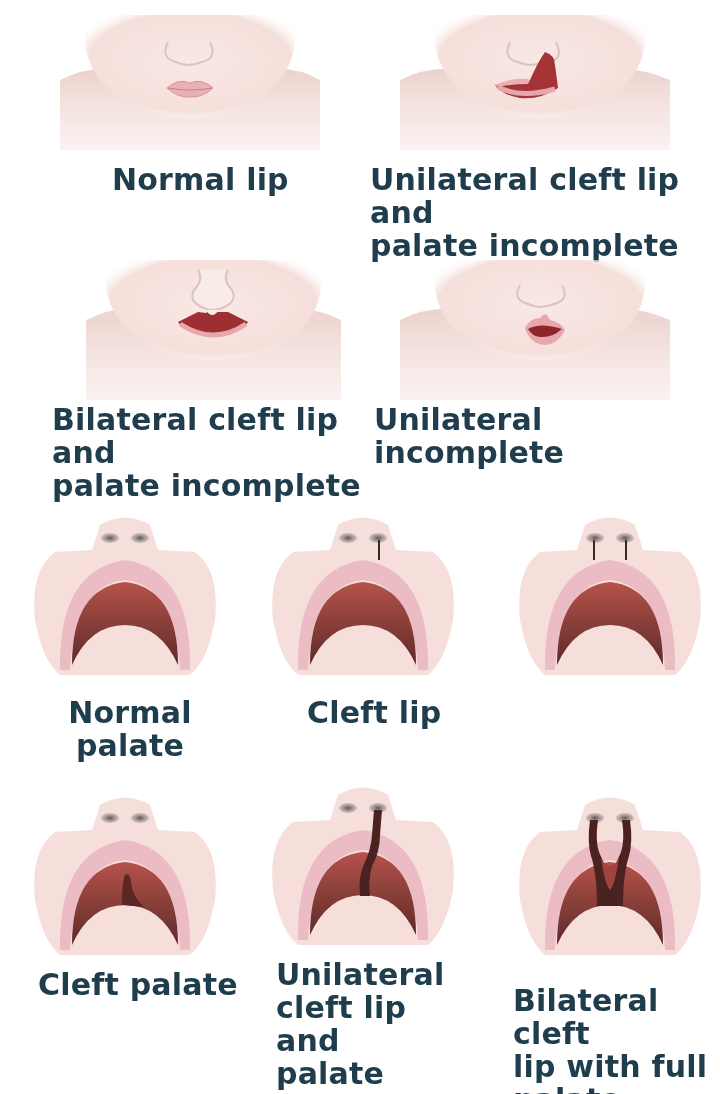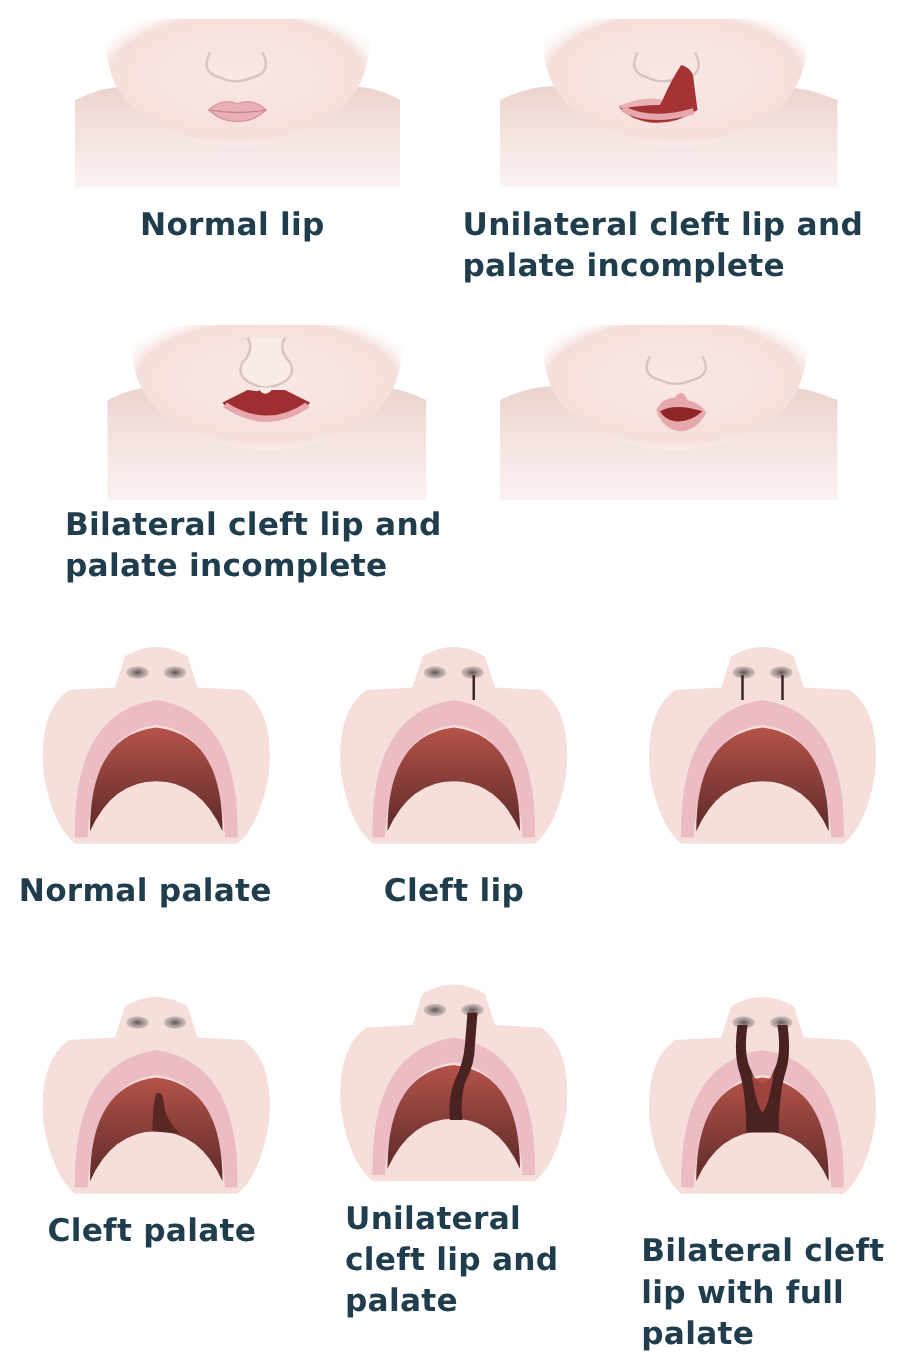--- a/index.html
+++ b/index.html
@@ -1,18 +1,18 @@
 <!DOCTYPE html>
 <html><head>
 <meta charset="utf-8">
 <style>
   html,body{margin:0;padding:0;background:#ffffff;}
   body{width:720px;height:1094px;position:relative;overflow:hidden;font-family:"DejaVu Sans","Liberation Sans",sans-serif;}
   .panel{position:absolute;}
-  .label{position:absolute;color:#1f3d4c;font-size:25px;line-height:33px;font-weight:600;letter-spacing:0.2px;white-space:pre-line;}
+  .label{position:absolute;color:#1f3d4c;font-size:30px;line-height:33px;font-weight:600;letter-spacing:0.2px;white-space:pre-line;}
   svg{position:absolute;display:block;}
 </style>
 </head>
 <body>
 
 <svg width="0" height="0" style="position:absolute">
   <defs>
     <radialGradient id="faceGrad" cx="50%" cy="45%" r="60%">
       <stop offset="0%" stop-color="#f9e8e4"></stop>
       <stop offset="80%" stop-color="#f5dfdb"></stop>
@@ -72,20 +72,21 @@
 </div>
 
 <div class="panel" style="left:360px;top:250px;width:340px;height:200px;">
   <svg width="300" height="150" style="left:20px;top:0" viewBox="0 0 300 150">
     <path d="M20 150 L20 70 Q50 55 80 60 L220 60 Q255 55 290 70 L290 150 Z" fill="url(#neckGrad)"></path>
     <path d="M55 10 L265 10 Q270 55 245 80 Q210 110 160 110 Q110 110 75 80 Q50 55 55 10 Z" fill="url(#faceGrad)"></path>
     <path d="M140 35 Q132 50 148 54 Q160 60 174 54 Q190 50 182 35" fill="none" stroke="#d9c4bf" stroke-width="2"></path>
     <path d="M145 78 Q150 68 160 68 Q166 60 170 70 Q180 72 185 80 Q178 94 165 95 Q150 94 145 78 Z" fill="#e6a8ad"></path>
     <path d="M148 79 Q160 72 182 79 Q172 88 160 87 Q152 86 148 79 Z" fill="#8e2526"></path>
   </svg>
+  <div class="label" style="left:14px;top:153px;">Unilateral incomplete</div>
 </div>
 
 <div class="panel" style="left:15px;top:510px;width:230px;height:230px;text-align:center;">
   <svg width="190" height="175" style="left:15px;top:0" viewBox="0 0 190 175">
     <path d="M70 15 Q95 0 120 15 L128 40 L165 42 Q190 60 185 110 Q178 150 160 165 L30 165 Q12 150 5 110 Q0 60 25 42 L62 40 Z" fill="#f6dfdb"></path>
     <path d="M30 160 Q28 60 95 50 Q162 60 160 160 L150 160 Q145 75 95 70 Q45 75 40 160 Z" fill="#ebbcc4"></path>
     <path d="M42 155 Q42 78 95 72 Q148 78 148 155 Q130 115 95 115 Q60 115 42 155 Z" fill="url(#roofGrad)"></path>
     <ellipse cx="80" cy="28" rx="9" ry="5" fill="url(#nostrilGrad)"></ellipse>
     <ellipse cx="110" cy="28" rx="9" ry="5" fill="url(#nostrilGrad)"></ellipse>
   </svg>

